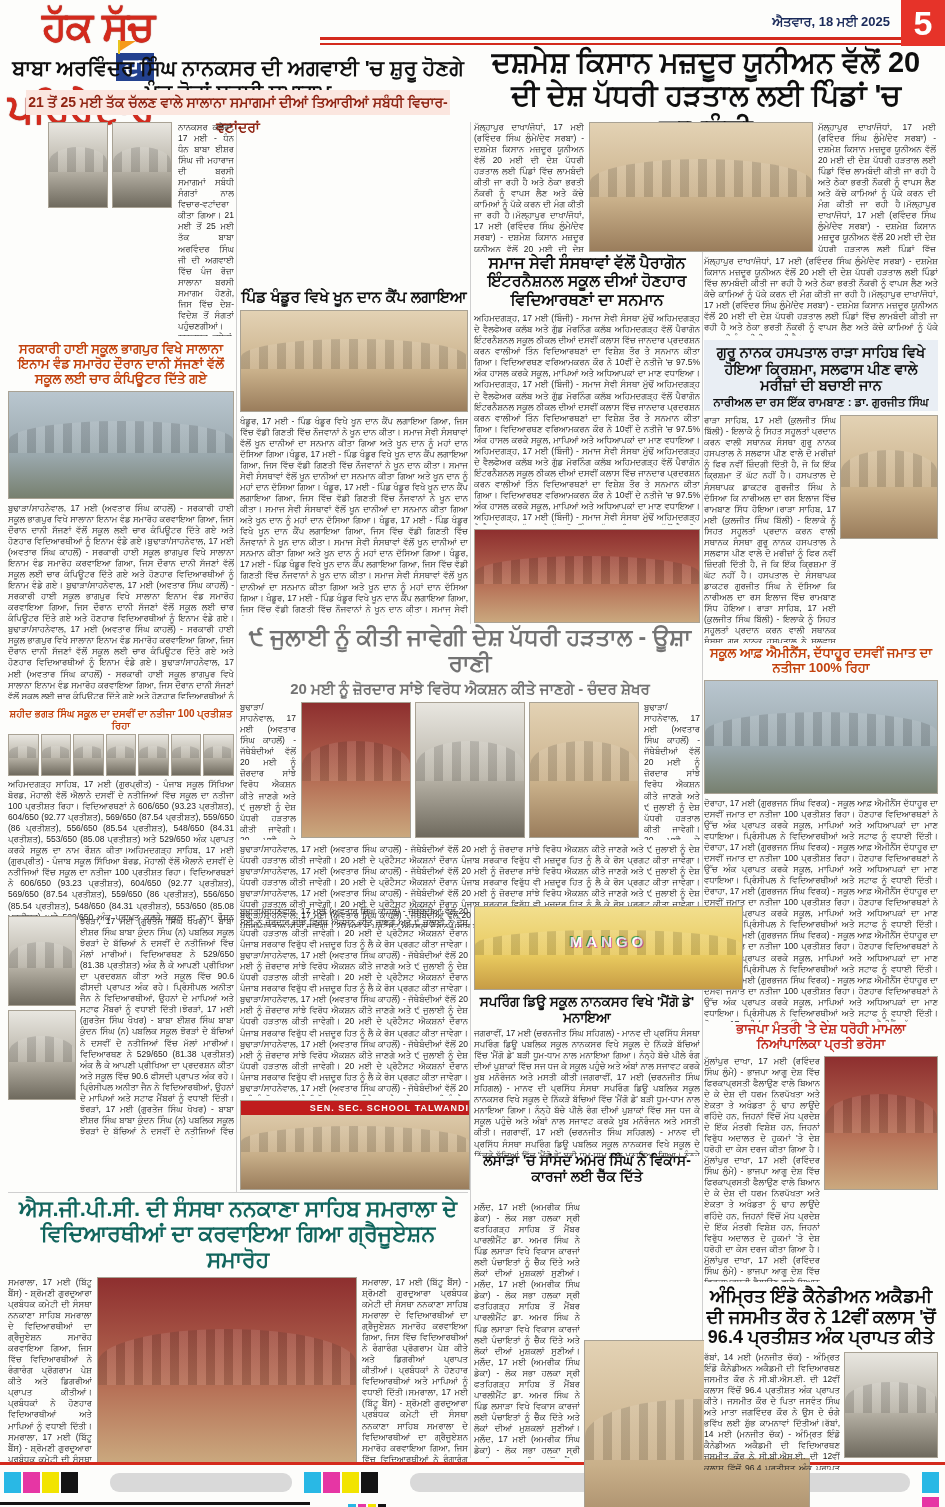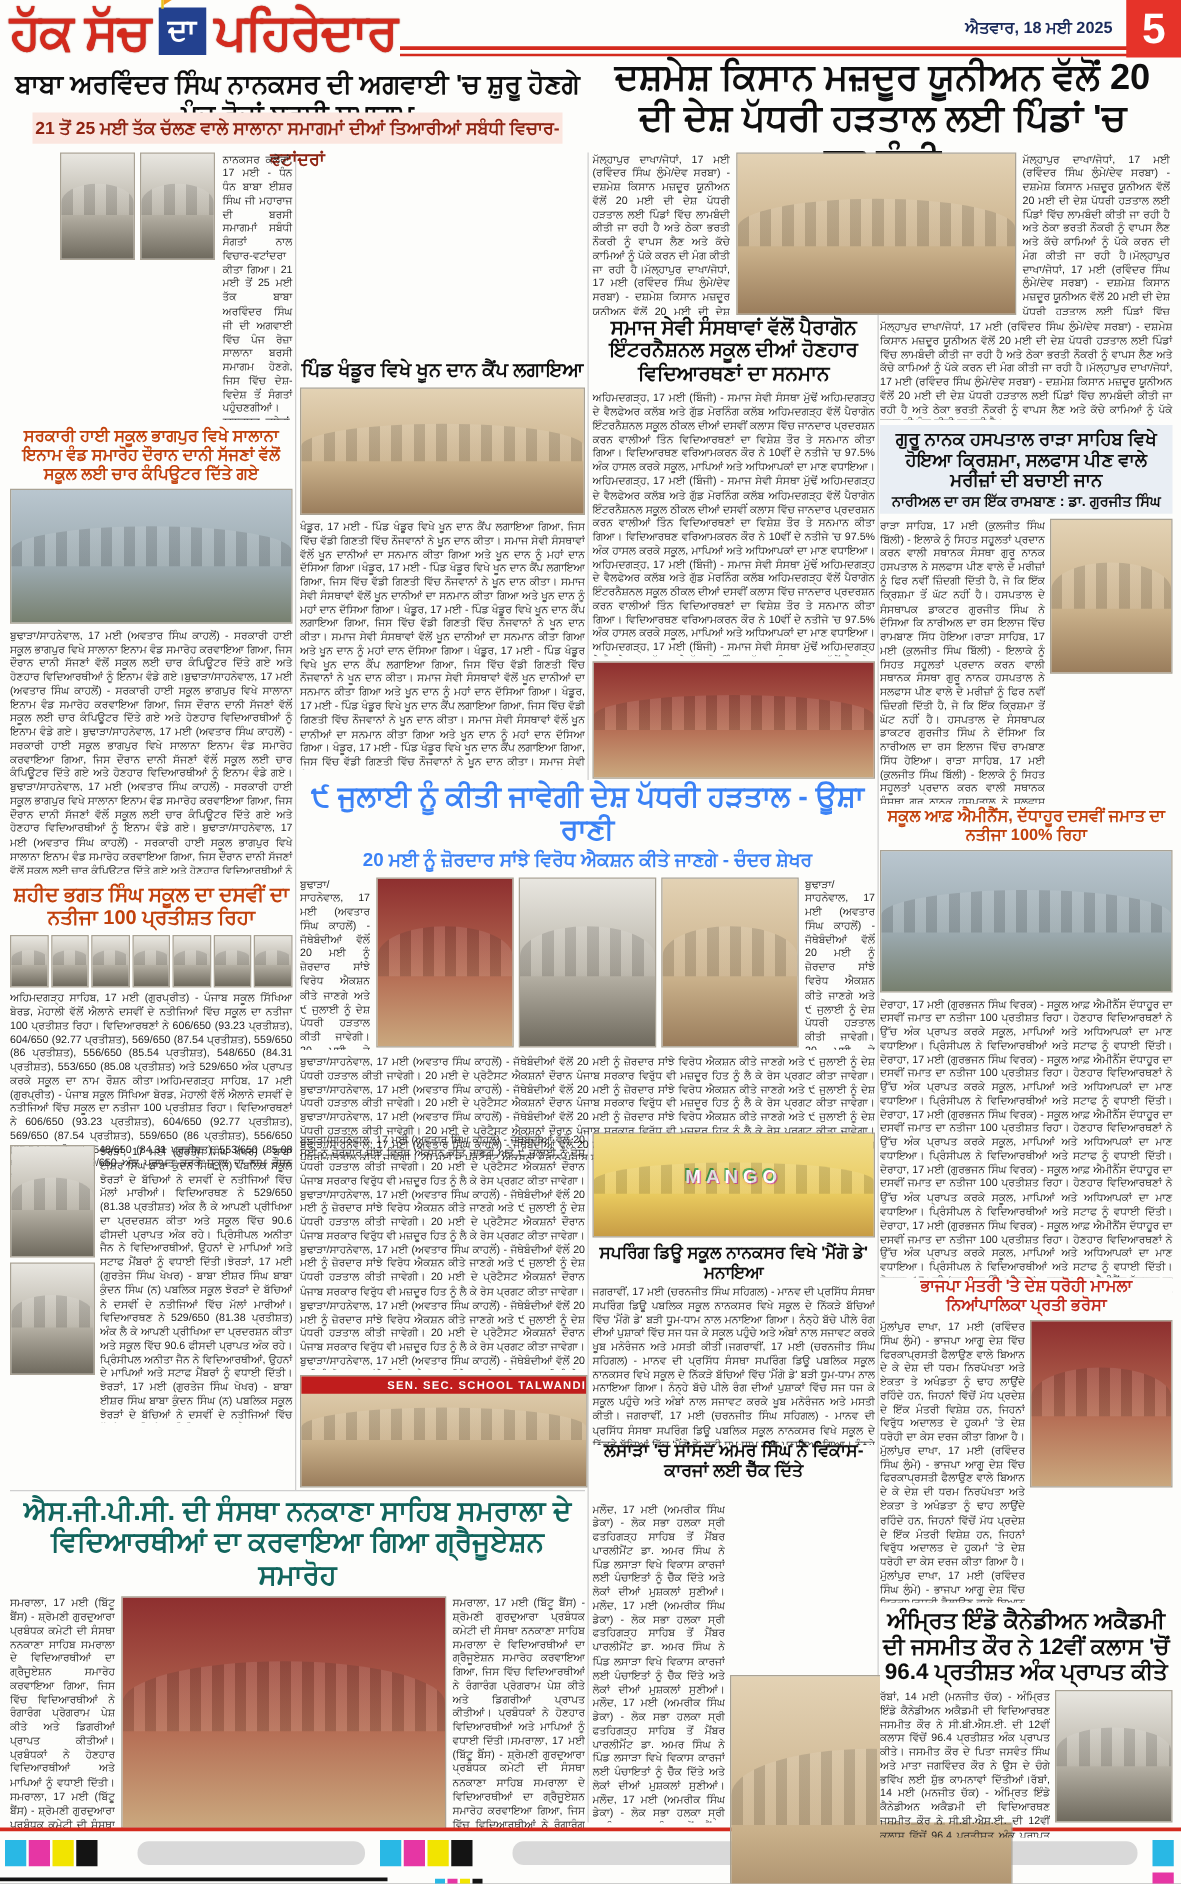--- a/index.html
+++ b/index.html
@@ -1,51 +1,51 @@
 <!DOCTYPE html>
 <html><head>
 <meta charset="utf-8">
 <style>
   html,body{margin:0;padding:0;background:#888;}
   .page{position:relative;width:945px;height:1507px;background:#fdfdfb;overflow:hidden;
         font-family:"Liberation Sans",sans-serif;color:#1c1c1c;}
   .abs{position:absolute;}
   
-  .mast{display:flex;align-items:flex-start;gap:7px;}
+  .mast{display:flex;align-items:flex-end;gap:7px;flex-direction:column;}
   .mast-word{font-size:40px;font-weight:bold;color:#d42a1d;letter-spacing:-1px;
              text-shadow:0 0 1px #7a1208;line-height:1;}
   .da-box{position:relative;width:38px;height:38px;background:#23418f;color:#fff;
           display:flex;align-items:center;justify-content:center;font-size:24px;font-weight:bold;}
   .flag{position:absolute;top:-12px;left:4px;width:0;height:0;
         border-top:10px solid #f59a1c;border-right:16px solid transparent;}
   .flag-pole{position:absolute;top:-13px;left:2px;width:2px;height:14px;background:#e8c31d;}
   .red-rule{background:#d42a1d;}
   .pagebox{background:#e63329;color:#fff;font-size:34px;font-weight:bold;
            display:flex;align-items:center;justify-content:center;}
   .dateline{font-size:13px;font-weight:bold;color:#1a2a5a;text-align:right;}
   
   .hl{font-weight:bold;text-align:center;line-height:1.15;color:#0f0f0f;}
   .sub-pink{background:#fbe6df;color:#8f2413;font-weight:bold;text-align:center;}
-  .hl-green{color:#3b82f6;}
+  .hl-green{color:#737373;}
   .hl-teal{color:#11655d;}
   .hl-red{color:#c22b1f;}
   .hl-navy{color:#c2410c;}
   .hosp-box{background:#e9eef4;padding:4px 2px 2px 2px;}
   
   .bt{font-size:8.5px;line-height:1.3;text-align:justify;overflow:hidden;color:#222;}
   
   .ph{border:1px solid #a9a294;background:linear-gradient(180deg,#cfd4c8 0%,#b6b29c 55%,#8f8a76 100%);
       position:relative;overflow:hidden;}
   .ph::after{content:"";position:absolute;left:0;right:0;top:28%;height:30%;
       background:repeating-linear-gradient(90deg,rgba(40,40,40,.28) 0 9px,rgba(250,250,250,.18) 9px 18px);
       border-radius:50% 50% 0 0/60% 60% 0 0;opacity:.55;}
   .ph-cool{background:linear-gradient(180deg,#b9c6cf 0%,#9aa8ad 60%,#77806f 100%);}
   .ph-warm{background:linear-gradient(180deg,#e3d2b4 0%,#c9b08a 60%,#9a7d5c 100%);}
   .ph-red{background:linear-gradient(180deg,#8e2f2f 0%,#b46a52 55%,#caa87e 100%);}
-  .ph-yellow{background:linear-gradient(180deg,#f2df8e 0%,#e8c95e 60%,#c79c45 100%);}
+  .ph-yellow{background:linear-gradient(180deg,#f2df8e 0%,#e8c95e 60%,#c79c45 100%);padding-left:43px;}
   .ph-port{background:linear-gradient(180deg,#e8e6e0 0%,#b9b4a8 55%,#6f6a5e 100%);}
   .banner-red{position:absolute;top:0;left:0;right:0;background:#c01d1d;color:#fff;
       font-size:9px;font-weight:bold;text-align:right;line-height:14px;letter-spacing:1px;}
   .mango-label{position:absolute;top:26px;left:0;right:0;text-align:center;font-size:15px;
       font-weight:bold;color:#fff;letter-spacing:4px;
       text-shadow:1px 1px 0 #d85c9e,-1px -1px 0 #3d9e49,0 0 3px #e88b1c;}
   .vline{background:#cfcfcf;width:1px;}
   .strip{display:flex;gap:2px;}
   .strip .ph{flex:1;}
   .grp{display:flex;gap:4px;justify-content:center;}
@@ -134,21 +134,21 @@
         <div class="ph ph-red" style="width:108px;height:134px;"></div>
         <div class="ph ph-port" style="width:108px;height:134px;"></div>
         <div class="ph ph-warm" style="width:108px;height:134px;"></div>
       </div>
       <div class="bt" style="width:56px;height:138px;">ਬੁਢਾੜਾ/ਸਾਹਨੇਵਾਲ, 17 ਮਈ (ਅਵਤਾਰ ਸਿੰਘ ਕਾਹਲੋਂ) - ਜੱਥੇਬੰਦੀਆਂ ਵੱਲੋਂ 20 ਮਈ ਨੂੰ ਜ਼ੋਰਦਾਰ ਸਾਂਝੇ ਵਿਰੋਧ ਐਕਸ਼ਨ ਕੀਤੇ ਜਾਣਗੇ ਅਤੇ ੯ ਜੁਲਾਈ ਨੂੰ ਦੇਸ਼ ਪੱਧਰੀ ਹੜਤਾਲ ਕੀਤੀ ਜਾਵੇਗੀ। 20 ਮਈ ਦੇ ਪ੍ਰੋਟੈਸਟ ਐਕਸ਼ਨਾਂ ਦੌਰਾਨ ਪੰਜਾਬ ਸਰਕਾਰ ਵਿਰੁੱਧ ਵੀ ਮਜ਼ਦੂਰ ਹਿਤ ਨੂੰ ਲੈ ਕੇ ਰੋਸ ਪ੍ਰਗਟ ਕੀਤਾ ਜਾਵੇਗਾ।</div>
     </div>
     <div class="bt" style="height:84px;margin-top:4px;">ਬੁਢਾੜਾ/ਸਾਹਨੇਵਾਲ, 17 ਮਈ (ਅਵਤਾਰ ਸਿੰਘ ਕਾਹਲੋਂ) - ਜੱਥੇਬੰਦੀਆਂ ਵੱਲੋਂ 20 ਮਈ ਨੂੰ ਜ਼ੋਰਦਾਰ ਸਾਂਝੇ ਵਿਰੋਧ ਐਕਸ਼ਨ ਕੀਤੇ ਜਾਣਗੇ ਅਤੇ ੯ ਜੁਲਾਈ ਨੂੰ ਦੇਸ਼ ਪੱਧਰੀ ਹੜਤਾਲ ਕੀਤੀ ਜਾਵੇਗੀ। 20 ਮਈ ਦੇ ਪ੍ਰੋਟੈਸਟ ਐਕਸ਼ਨਾਂ ਦੌਰਾਨ ਪੰਜਾਬ ਸਰਕਾਰ ਵਿਰੁੱਧ ਵੀ ਮਜ਼ਦੂਰ ਹਿਤ ਨੂੰ ਲੈ ਕੇ ਰੋਸ ਪ੍ਰਗਟ ਕੀਤਾ ਜਾਵੇਗਾ।ਬੁਢਾੜਾ/ਸਾਹਨੇਵਾਲ, 17 ਮਈ (ਅਵਤਾਰ ਸਿੰਘ ਕਾਹਲੋਂ) - ਜੱਥੇਬੰਦੀਆਂ ਵੱਲੋਂ 20 ਮਈ ਨੂੰ ਜ਼ੋਰਦਾਰ ਸਾਂਝੇ ਵਿਰੋਧ ਐਕਸ਼ਨ ਕੀਤੇ ਜਾਣਗੇ ਅਤੇ ੯ ਜੁਲਾਈ ਨੂੰ ਦੇਸ਼ ਪੱਧਰੀ ਹੜਤਾਲ ਕੀਤੀ ਜਾਵੇਗੀ। 20 ਮਈ ਦੇ ਪ੍ਰੋਟੈਸਟ ਐਕਸ਼ਨਾਂ ਦੌਰਾਨ ਪੰਜਾਬ ਸਰਕਾਰ ਵਿਰੁੱਧ ਵੀ ਮਜ਼ਦੂਰ ਹਿਤ ਨੂੰ ਲੈ ਕੇ ਰੋਸ ਪ੍ਰਗਟ ਕੀਤਾ ਜਾਵੇਗਾ। ਬੁਢਾੜਾ/ਸਾਹਨੇਵਾਲ, 17 ਮਈ (ਅਵਤਾਰ ਸਿੰਘ ਕਾਹਲੋਂ) - ਜੱਥੇਬੰਦੀਆਂ ਵੱਲੋਂ 20 ਮਈ ਨੂੰ ਜ਼ੋਰਦਾਰ ਸਾਂਝੇ ਵਿਰੋਧ ਐਕਸ਼ਨ ਕੀਤੇ ਜਾਣਗੇ ਅਤੇ ੯ ਜੁਲਾਈ ਨੂੰ ਦੇਸ਼ ਪੱਧਰੀ ਹੜਤਾਲ ਕੀਤੀ ਜਾਵੇਗੀ। 20 ਮਈ ਦੇ ਪ੍ਰੋਟੈਸਟ ਐਕਸ਼ਨਾਂ ਦੌਰਾਨ ਪੰਜਾਬ ਸਰਕਾਰ ਵਿਰੁੱਧ ਵੀ ਮਜ਼ਦੂਰ ਹਿਤ ਨੂੰ ਲੈ ਕੇ ਰੋਸ ਪ੍ਰਗਟ ਕੀਤਾ ਜਾਵੇਗਾ। ਬੁਢਾੜਾ/ਸਾਹਨੇਵਾਲ, 17 ਮਈ (ਅਵਤਾਰ ਸਿੰਘ ਕਾਹਲੋਂ) - ਜੱਥੇਬੰਦੀਆਂ ਵੱਲੋਂ 20 ਮਈ ਨੂੰ ਜ਼ੋਰਦਾਰ ਸਾਂਝੇ ਵਿਰੋਧ ਐਕਸ਼ਨ ਕੀਤੇ ਜਾਣਗੇ ਅਤੇ ੯ ਜੁਲਾਈ ਨੂੰ ਦੇਸ਼ ਪੱਧਰੀ ਹੜਤਾਲ ਕੀਤੀ ਜਾਵੇਗੀ। 20 ਮਈ ਦੇ ਪ੍ਰੋਟੈਸਟ ਐਕਸ਼ਨਾਂ ਦੌਰਾਨ ਪੰਜਾਬ ਸਰਕਾਰ ਵਿਰੁੱਧ ਵੀ ਮਜ਼ਦੂਰ ਹਿਤ ਨੂੰ ਲੈ ਕੇ ਰੋਸ ਪ੍ਰਗਟ ਕੀਤਾ ਜਾਵੇਗਾ। </div>
   </div>
 
   <div class="abs" style="left:8px;top:708px;width:226px;height:204px;">
-    <div class="hl hl-navy" style="font-size:16px;margin-bottom:3px;">ਸ਼ਹੀਦ ਭਗਤ ਸਿੰਘ ਸਕੂਲ ਦਾ ਦਸਵੀਂ ਦਾ ਨਤੀਜਾ 100 ਪ੍ਰਤੀਸ਼ਤ ਰਿਹਾ</div>
+    <div class="hl hl-navy" style="font-size:10px;margin-bottom:3px;">ਸ਼ਹੀਦ ਭਗਤ ਸਿੰਘ ਸਕੂਲ ਦਾ ਦਸਵੀਂ ਦਾ ਨਤੀਜਾ 100 ਪ੍ਰਤੀਸ਼ਤ ਰਿਹਾ</div>
     <div class="strip" style="height:42px;margin-bottom:3px;">
       <div class="ph ph-port"></div>
       <div class="ph ph-port"></div>
       <div class="ph ph-port"></div>
       <div class="ph ph-port"></div>
       <div class="ph ph-port"></div>
       <div class="ph ph-port"></div>
       <div class="ph ph-port"></div>
     </div>
     <div class="bt" style="height:148px;">ਅਹਿਮਦਗੜ੍ਹ ਸਾਹਿਬ, 17 ਮਈ (ਗੁਰਪ੍ਰੀਤ) - ਪੰਜਾਬ ਸਕੂਲ ਸਿੱਖਿਆ ਬੋਰਡ, ਮੋਹਾਲੀ ਵੱਲੋਂ ਐਲਾਨੇ ਦਸਵੀਂ ਦੇ ਨਤੀਜਿਆਂ ਵਿੱਚ ਸਕੂਲ ਦਾ ਨਤੀਜਾ 100 ਪ੍ਰਤੀਸ਼ਤ ਰਿਹਾ। ਵਿਦਿਆਰਥਣਾਂ ਨੇ 606/650 (93.23 ਪ੍ਰਤੀਸ਼ਤ), 604/650 (92.77 ਪ੍ਰਤੀਸ਼ਤ), 569/650 (87.54 ਪ੍ਰਤੀਸ਼ਤ), 559/650 (86 ਪ੍ਰਤੀਸ਼ਤ), 556/650 (85.54 ਪ੍ਰਤੀਸ਼ਤ), 548/650 (84.31 ਪ੍ਰਤੀਸ਼ਤ), 553/650 (85.08 ਪ੍ਰਤੀਸ਼ਤ) ਅਤੇ 529/650 ਅੰਕ ਪ੍ਰਾਪਤ ਕਰਕੇ ਸਕੂਲ ਦਾ ਨਾਮ ਰੌਸ਼ਨ ਕੀਤਾ।ਅਹਿਮਦਗੜ੍ਹ ਸਾਹਿਬ, 17 ਮਈ (ਗੁਰਪ੍ਰੀਤ) - ਪੰਜਾਬ ਸਕੂਲ ਸਿੱਖਿਆ ਬੋਰਡ, ਮੋਹਾਲੀ ਵੱਲੋਂ ਐਲਾਨੇ ਦਸਵੀਂ ਦੇ ਨਤੀਜਿਆਂ ਵਿੱਚ ਸਕੂਲ ਦਾ ਨਤੀਜਾ 100 ਪ੍ਰਤੀਸ਼ਤ ਰਿਹਾ। ਵਿਦਿਆਰਥਣਾਂ ਨੇ 606/650 (93.23 ਪ੍ਰਤੀਸ਼ਤ), 604/650 (92.77 ਪ੍ਰਤੀਸ਼ਤ), 569/650 (87.54 ਪ੍ਰਤੀਸ਼ਤ), 559/650 (86 ਪ੍ਰਤੀਸ਼ਤ), 556/650 (85.54 ਪ੍ਰਤੀਸ਼ਤ), 548/650 (84.31 ਪ੍ਰਤੀਸ਼ਤ), 553/650 (85.08 ਪ੍ਰਤੀਸ਼ਤ) ਅਤੇ 529/650 ਅੰਕ ਪ੍ਰਾਪਤ ਕਰਕੇ ਸਕੂਲ ਦਾ ਨਾਮ ਰੌਸ਼ਨ ਕੀਤਾ। </div>

